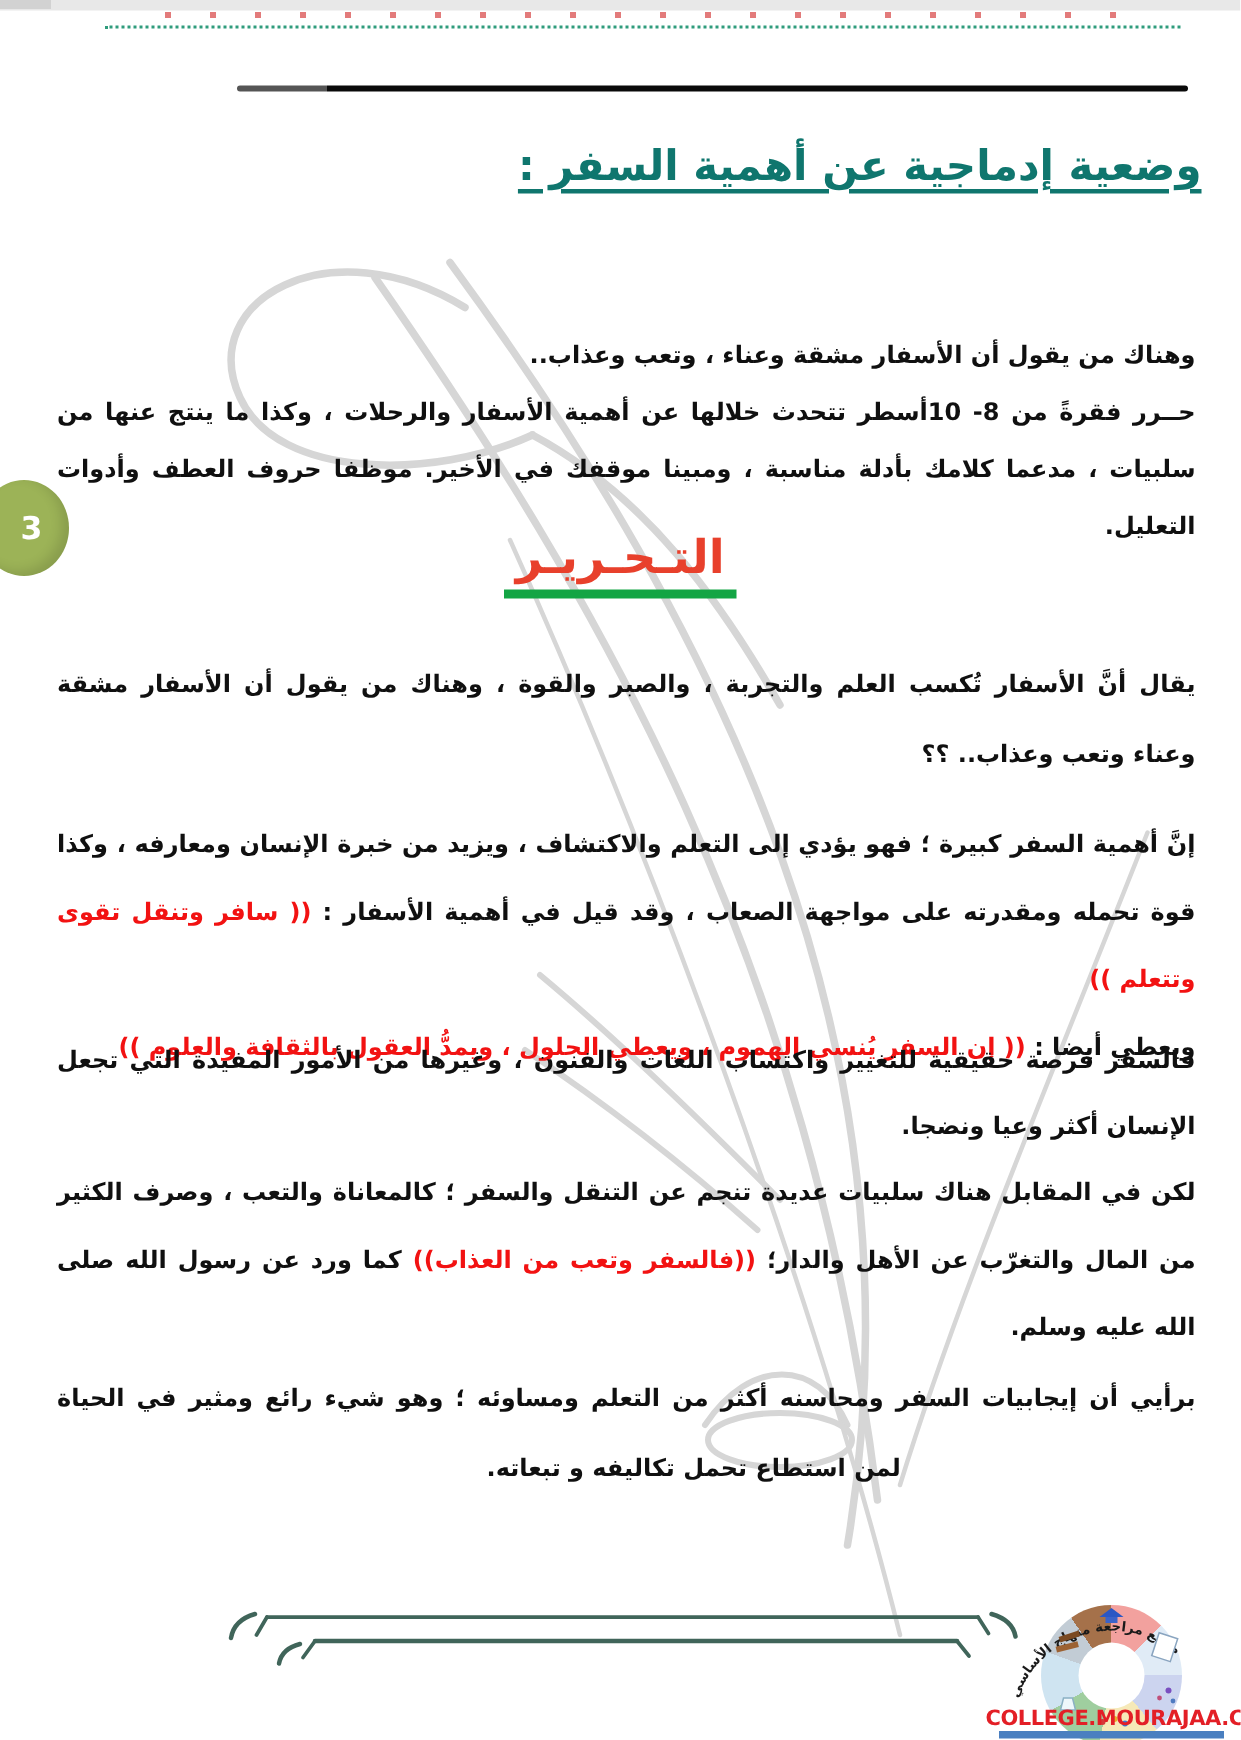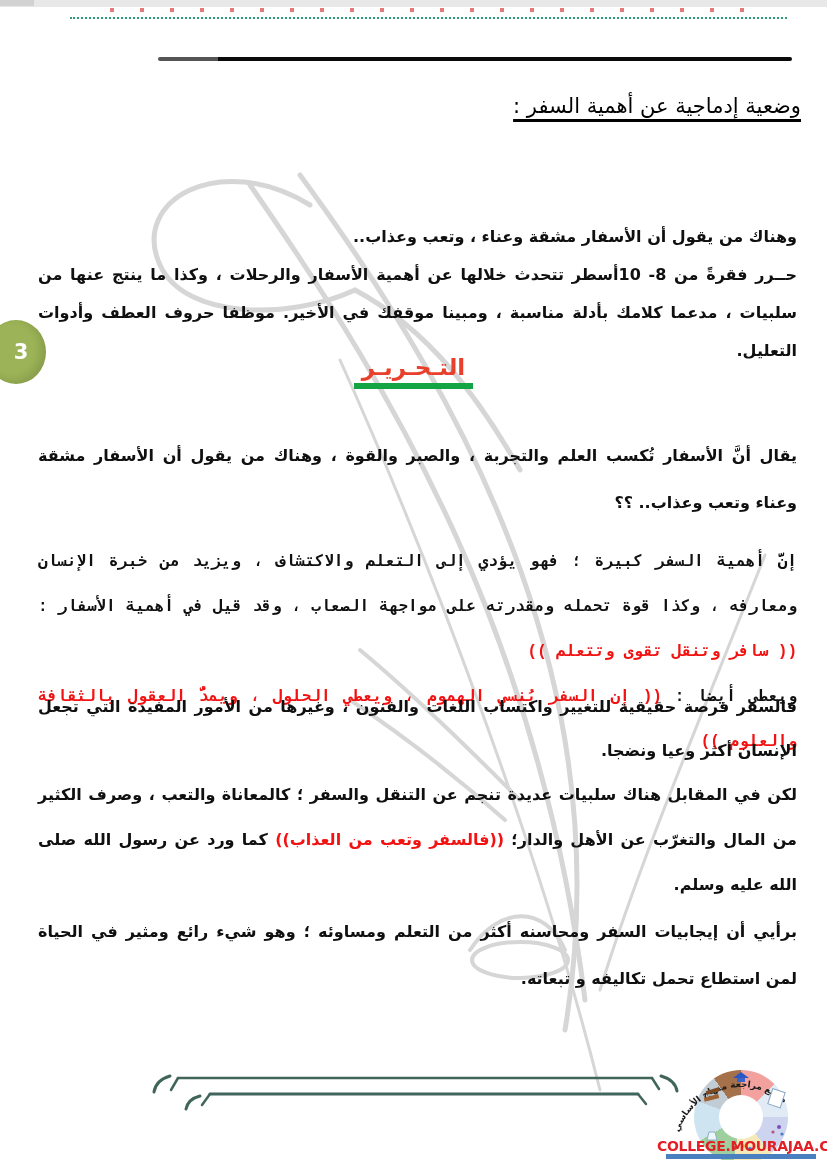--- a/index.html
+++ b/index.html
@@ -17,39 +17,39 @@
   
   .header{position:absolute;top:17px;right:36px;left:66px;direction:rtl;
     display:flex;align-items:flex-end;color:#e52a22;font-weight:bold;font-size:16.5px;}
   .header .dots{flex:1;border-bottom:2.5px dotted #2f9c7c;margin:0 4px 5px;height:0;}
   .header-rule{position:absolute;top:57px;left:158px;width:634px;height:4px;
     background:linear-gradient(90deg,#555 0 60px,#0a0a0a 60px);border-radius:2px;}
   
   .watermark{position:absolute;top:0;left:0;z-index:0;}
   
   .section-title{position:absolute;top:94px;right:26px;direction:rtl;z-index:2;
-    color:#000000;font-size:21px;font-weight:normal;
+    color:#0f766e;font-size:28px;font-weight:bold;
     text-decoration:underline;text-decoration-thickness:2.5px;text-underline-offset:6px;}
   
   .p{position:absolute;right:30px;left:38px;direction:rtl;z-index:2;
     color:#101010;font-weight:bold;font-size:16px;line-height:43px;text-align:justify;}
   .p-right{text-align:right;}
   .just-all{text-align-last:justify;}
   .red{color:#f21212;}
   #p1{top:172px;}
   #p2{top:256px;line-height:38px;}
   #p3{top:432px;line-height:47px;}
-  #p4{top:540px;line-height:45px;font-family:Liberation Mono, monospace;}
+  #p4{top:540px;line-height:45px;}
   #p5{top:685px;line-height:44px;}
   #p6{top:772px;line-height:45px;}
   #p7{top:908px;line-height:47px;}
-  #p7 .line2{padding-left:90px;}
+  #p7 .line2{text-align:center;padding-left:90px;}
   
   .tahrir-wrap{position:absolute;top:354px;left:0;right:0;text-align:center;z-index:2;}
-  .tahrir{display:inline-block;color:#e8402c;font-size:23px;font-weight:bold;
+  .tahrir{display:inline-block;color:#e8402c;font-size:31px;font-weight:bold;
     letter-spacing:1px;border-bottom:6px solid #13a544;padding:0 8px 3px;}
   
   .badge{position:absolute;top:320px;left:-14px;width:60px;height:64px;z-index:2;
     background:#9cb357;border-radius:50%;color:#fff;font-size:21px;font-weight:bold;
     display:flex;align-items:center;justify-content:center;padding-left:10px;box-sizing:border-box;
     box-shadow:inset -5px -3px 8px rgba(0,0,0,.12);}
   
   .divider{position:absolute;top:1066px;left:140px;z-index:2;}
   
   .logo{position:absolute;right:2px;top:1042px;width:168px;height:118px;z-index:3;text-align:center;}

